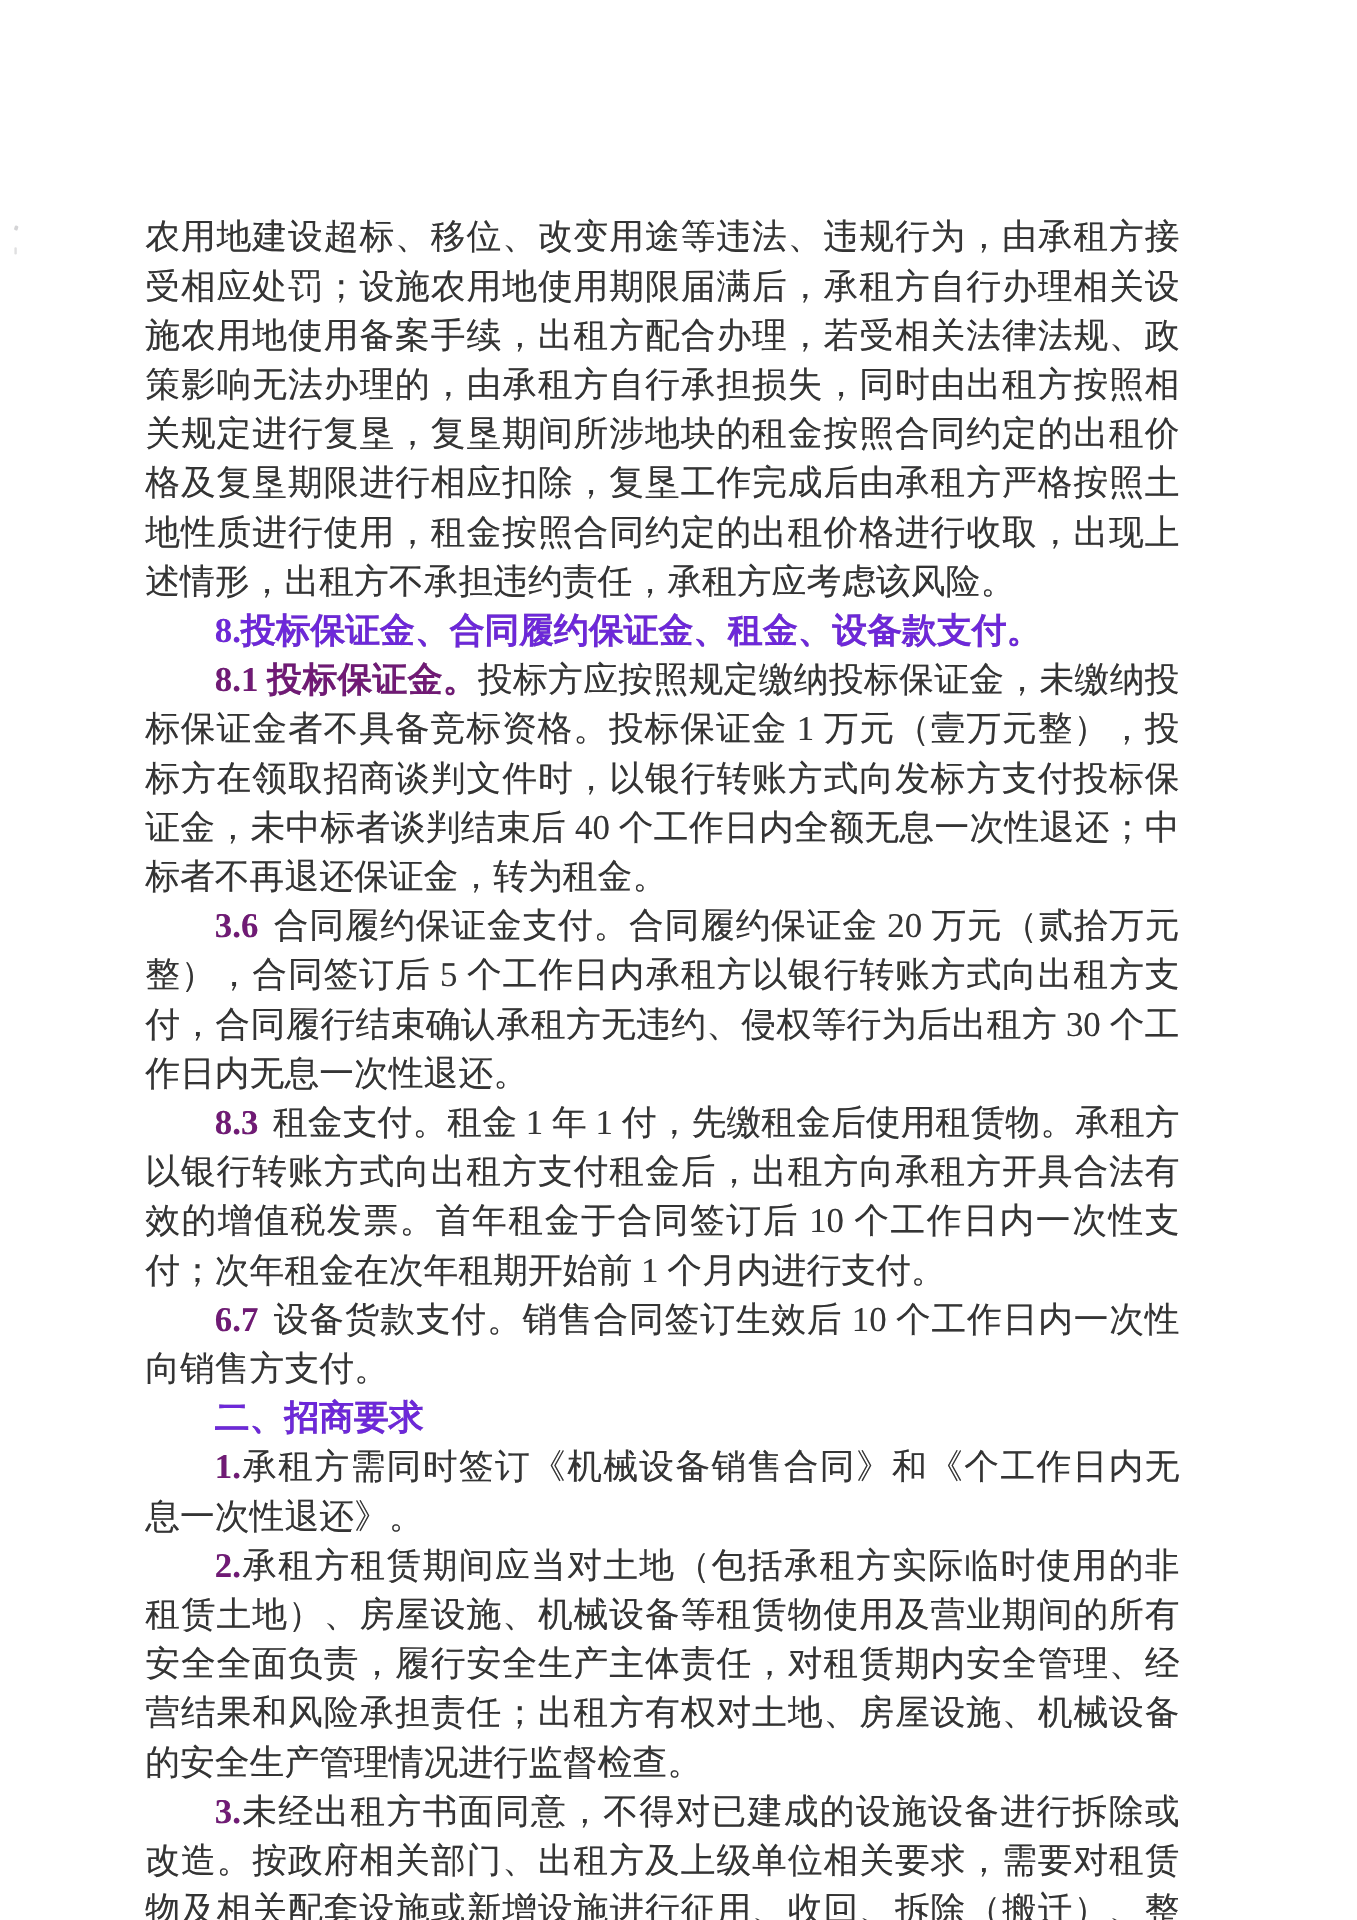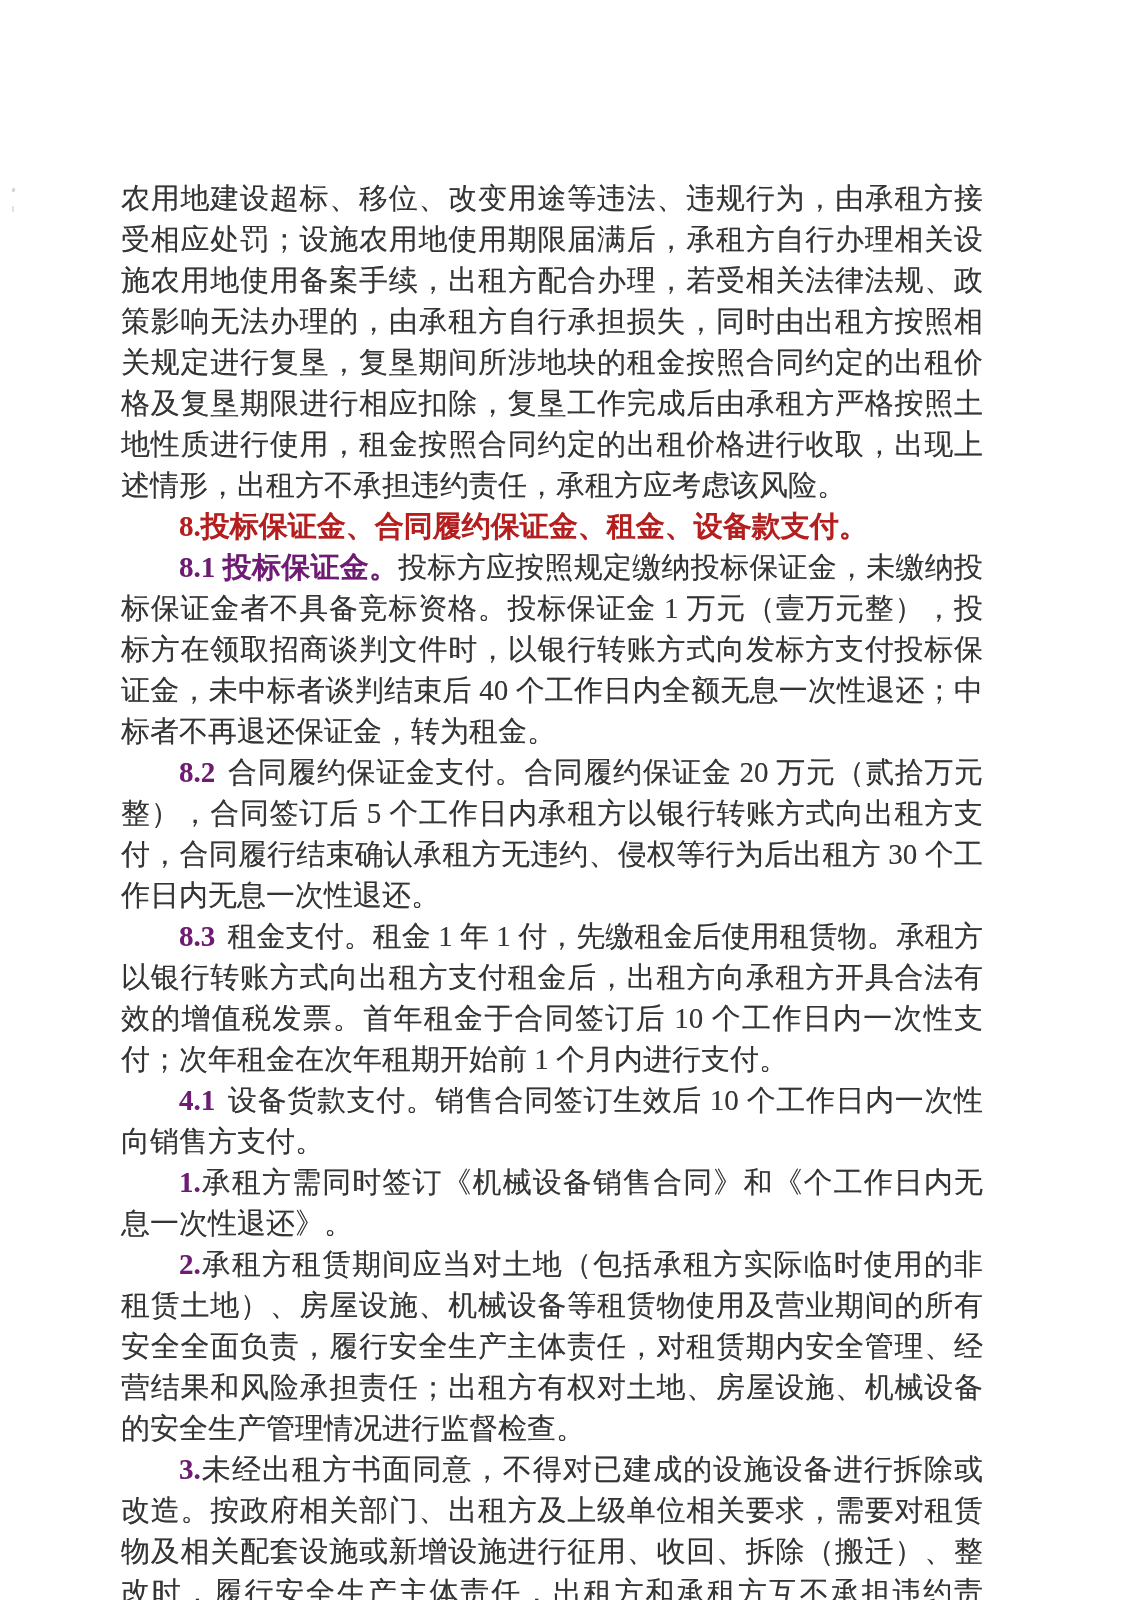--- a/index.html
+++ b/index.html
@@ -32,21 +32,21 @@
   }
   .content p {
     margin: 0;
     text-indent: 2em;
   }
   .content p.flush {
     text-indent: 0;
   }
   .heading {
     font-weight: bold;
-    color: #b91c1c;
+    color: #6d28d9;
   }
   .lead {
     font-weight: bold;
     color: #701a75;
   }
   .lead.gap {
     margin-right: 0.42em;
   }
   
   .scan-mark {
@@ -82,31 +82,32 @@
 
     <p class="flush">农用地建设超标、移位、改变用途等违法、违规行为，由承租方接受相应处罚；设施农用地使用期限届满后，承租方自行办理相关设施农用地使用备案手续，出租方配合办理，若受相关法律法规、政策影响无法办理的，由承租方自行承担损失，同时由出租方按照相关规定进行复垦，复垦期间所涉地块的租金按照合同约定的出租价格及复垦期限进行相应扣除，复垦工作完成后由承租方严格按照土地性质进行使用，租金按照合同约定的出租价格进行收取，出现上述情形，出租方不承担违约责任，承租方应考虑该风险。</p>
 
     <p class="heading">8.投标保证金、合同履约保证金、租金、设备款支付。</p>
 
     <p>
       <span class="lead">8.1 投标保证金。</span><span>投标方应按照规定缴纳投标保证金，未缴纳投标保证金者不具备竞标资格。投标保证金 1 万元（壹万元整），投标方在领取招商谈判文件时，以银行转账方式向发标方支付投标保证金，未中标者谈判结束后 40 个工作日内全额无息一次性退还；中标者不再退还保证金，转为租金。</span>
     </p>
 
     <p>
-      <span class="lead gap">8.2</span><span>合同履约保证金支付。合同履约保证金 20 万元（贰拾万元整），合同签订后 5 个工作日内承租方以银行转账方式向出租方支付，合同履行结束确认承租方无违约、侵权等行为后出租方 30 个工作日内无息一次性退还。</span>
+      <span class="lead gap">3.6</span><span>合同履约保证金支付。合同履约保证金 20 万元（贰拾万元整），合同签订后 5 个工作日内承租方以银行转账方式向出租方支付，合同履行结束确认承租方无违约、侵权等行为后出租方 30 个工作日内无息一次性退还。</span>
     </p>
 
     <p>
       <span class="lead gap">8.3</span><span>租金支付。租金 1 年 1 付，先缴租金后使用租赁物。承租方以银行转账方式向出租方支付租金后，出租方向承租方开具合法有效的增值税发票。首年租金于合同签订后 10 个工作日内一次性支付；次年租金在次年租期开始前 1 个月内进行支付。</span>
     </p>
 
     <p>
-      <span class="lead gap">4.1</span><span>设备货款支付。销售合同签订生效后 10 个工作日内一次性向销售方支付。</span>
+      <span class="lead gap">6.7</span><span>设备货款支付。销售合同签订生效后 10 个工作日内一次性向销售方支付。</span>
     </p>
 
+    <p class="heading">二、招商要求</p>
 
     <p>
       <span class="lead">1.</span><span>承租方需同时签订《机械设备销售合同》和《个工作日内无息一次性退还》。</span>
     </p>
 
     <p>
       <span class="lead">2.</span><span>承租方租赁期间应当对土地（包括承租方实际临时使用的非租赁土地）、房屋设施、机械设备等租赁物使用及营业期间的所有安全全面负责，履行安全生产主体责任，对租赁期内安全管理、经营结果和风险承担责任；出租方有权对土地、房屋设施、机械设备的安全生产管理情况进行监督检查。</span>
     </p>
 
     <p>

